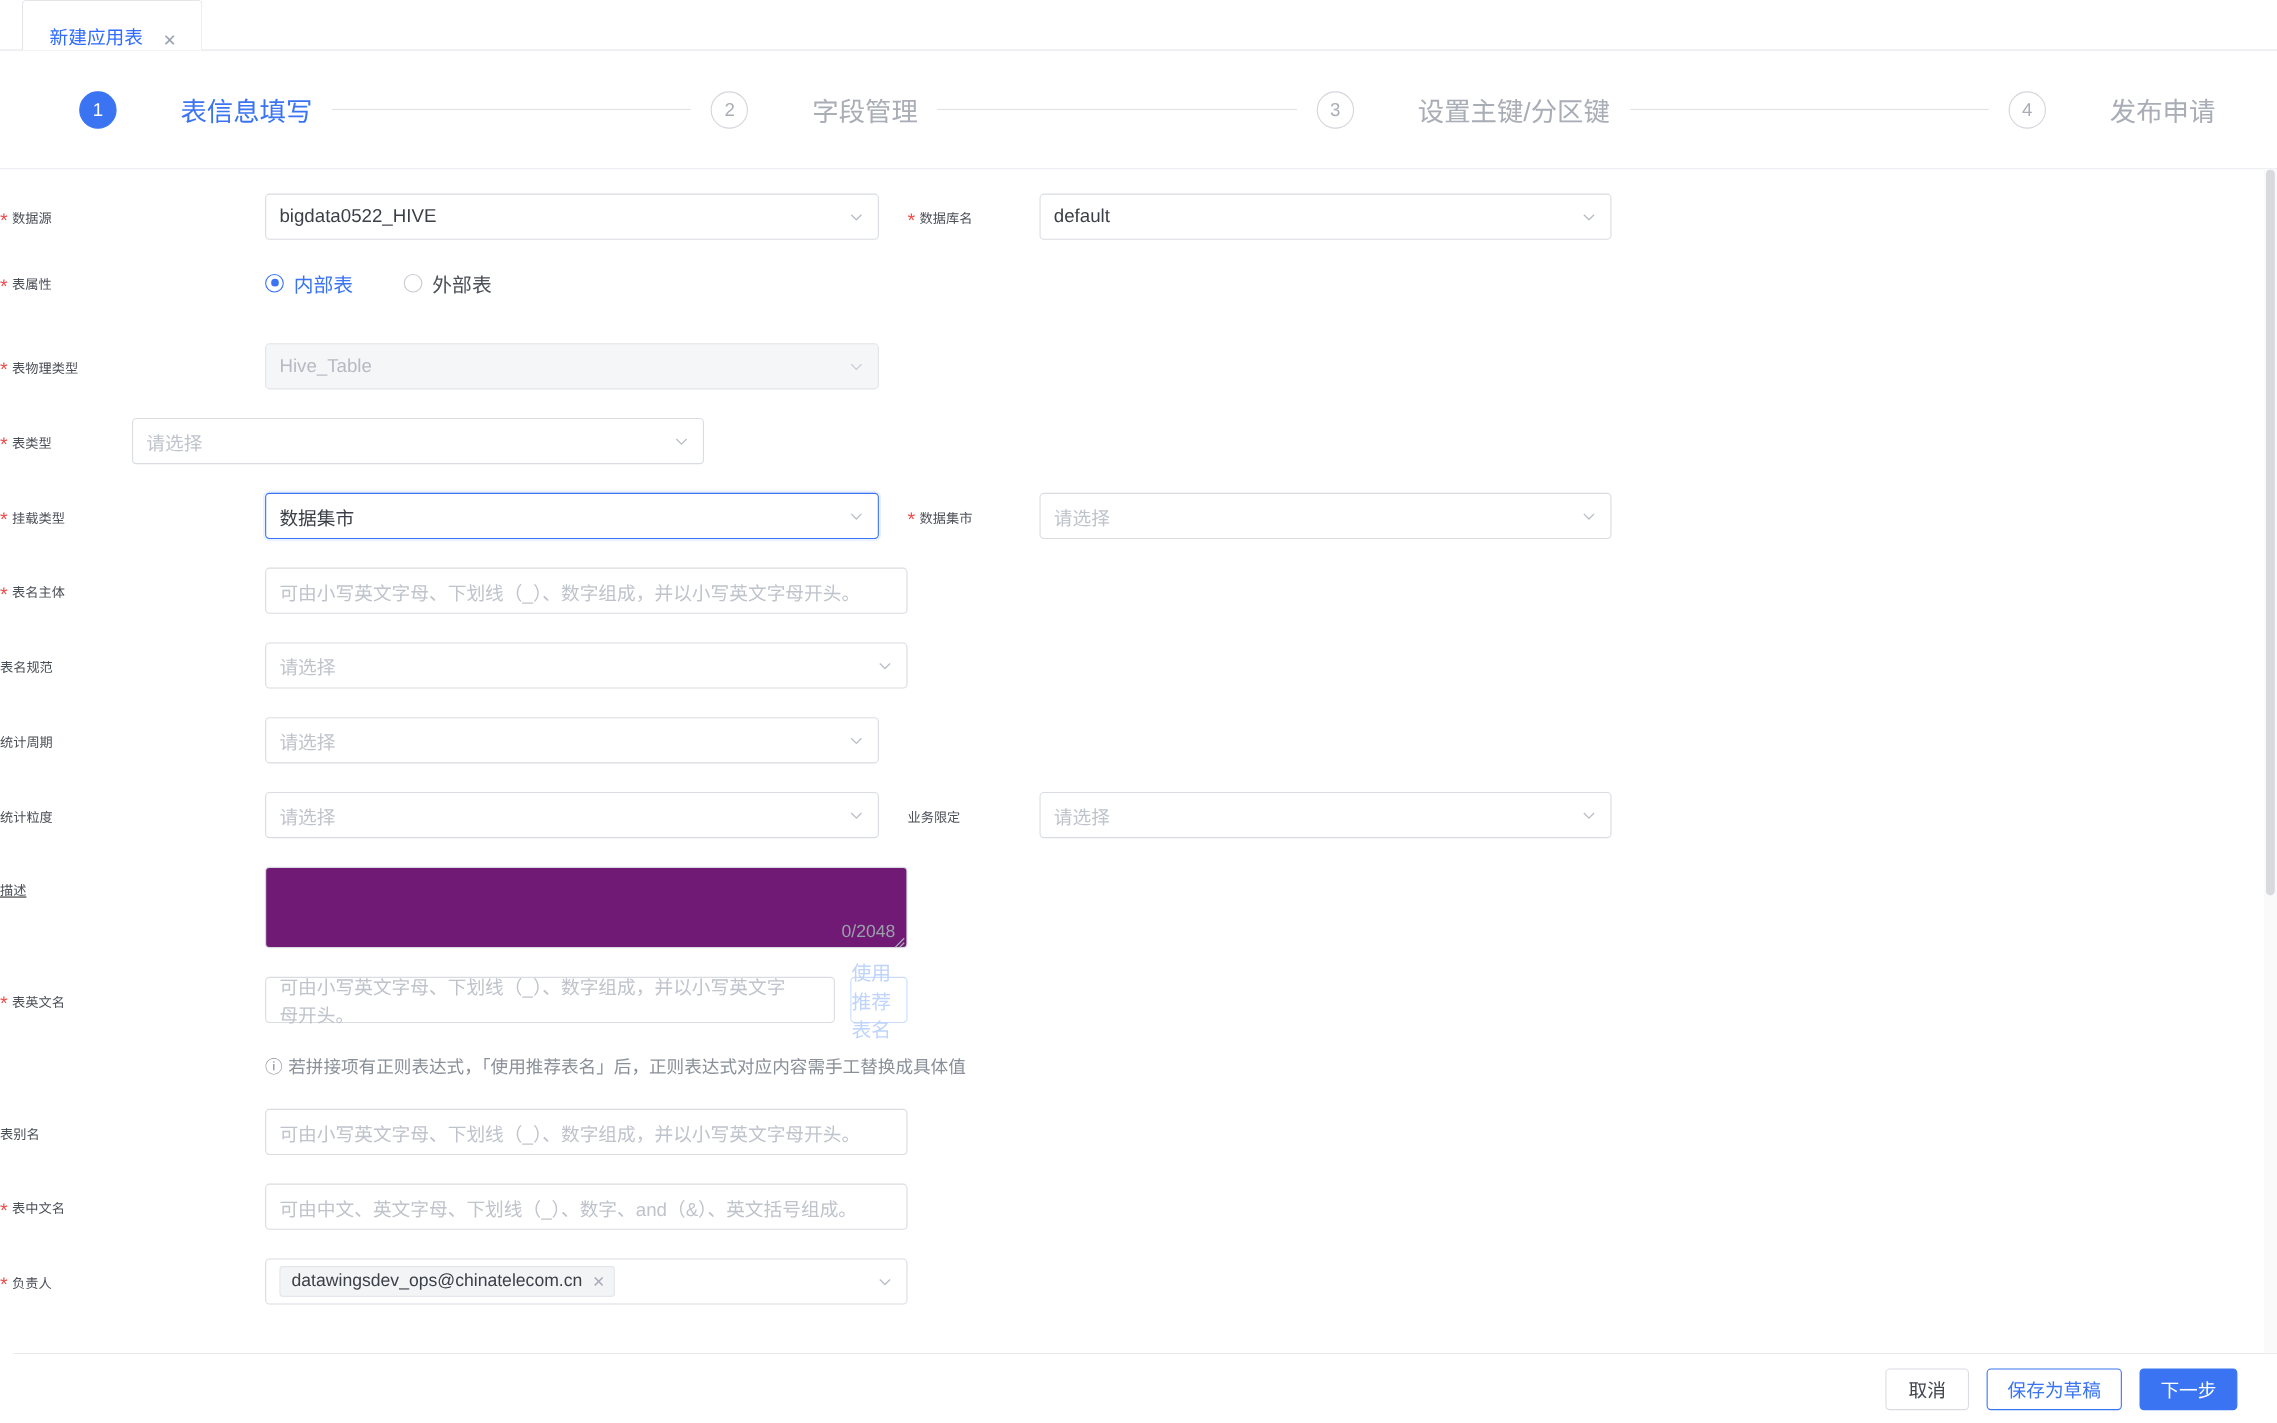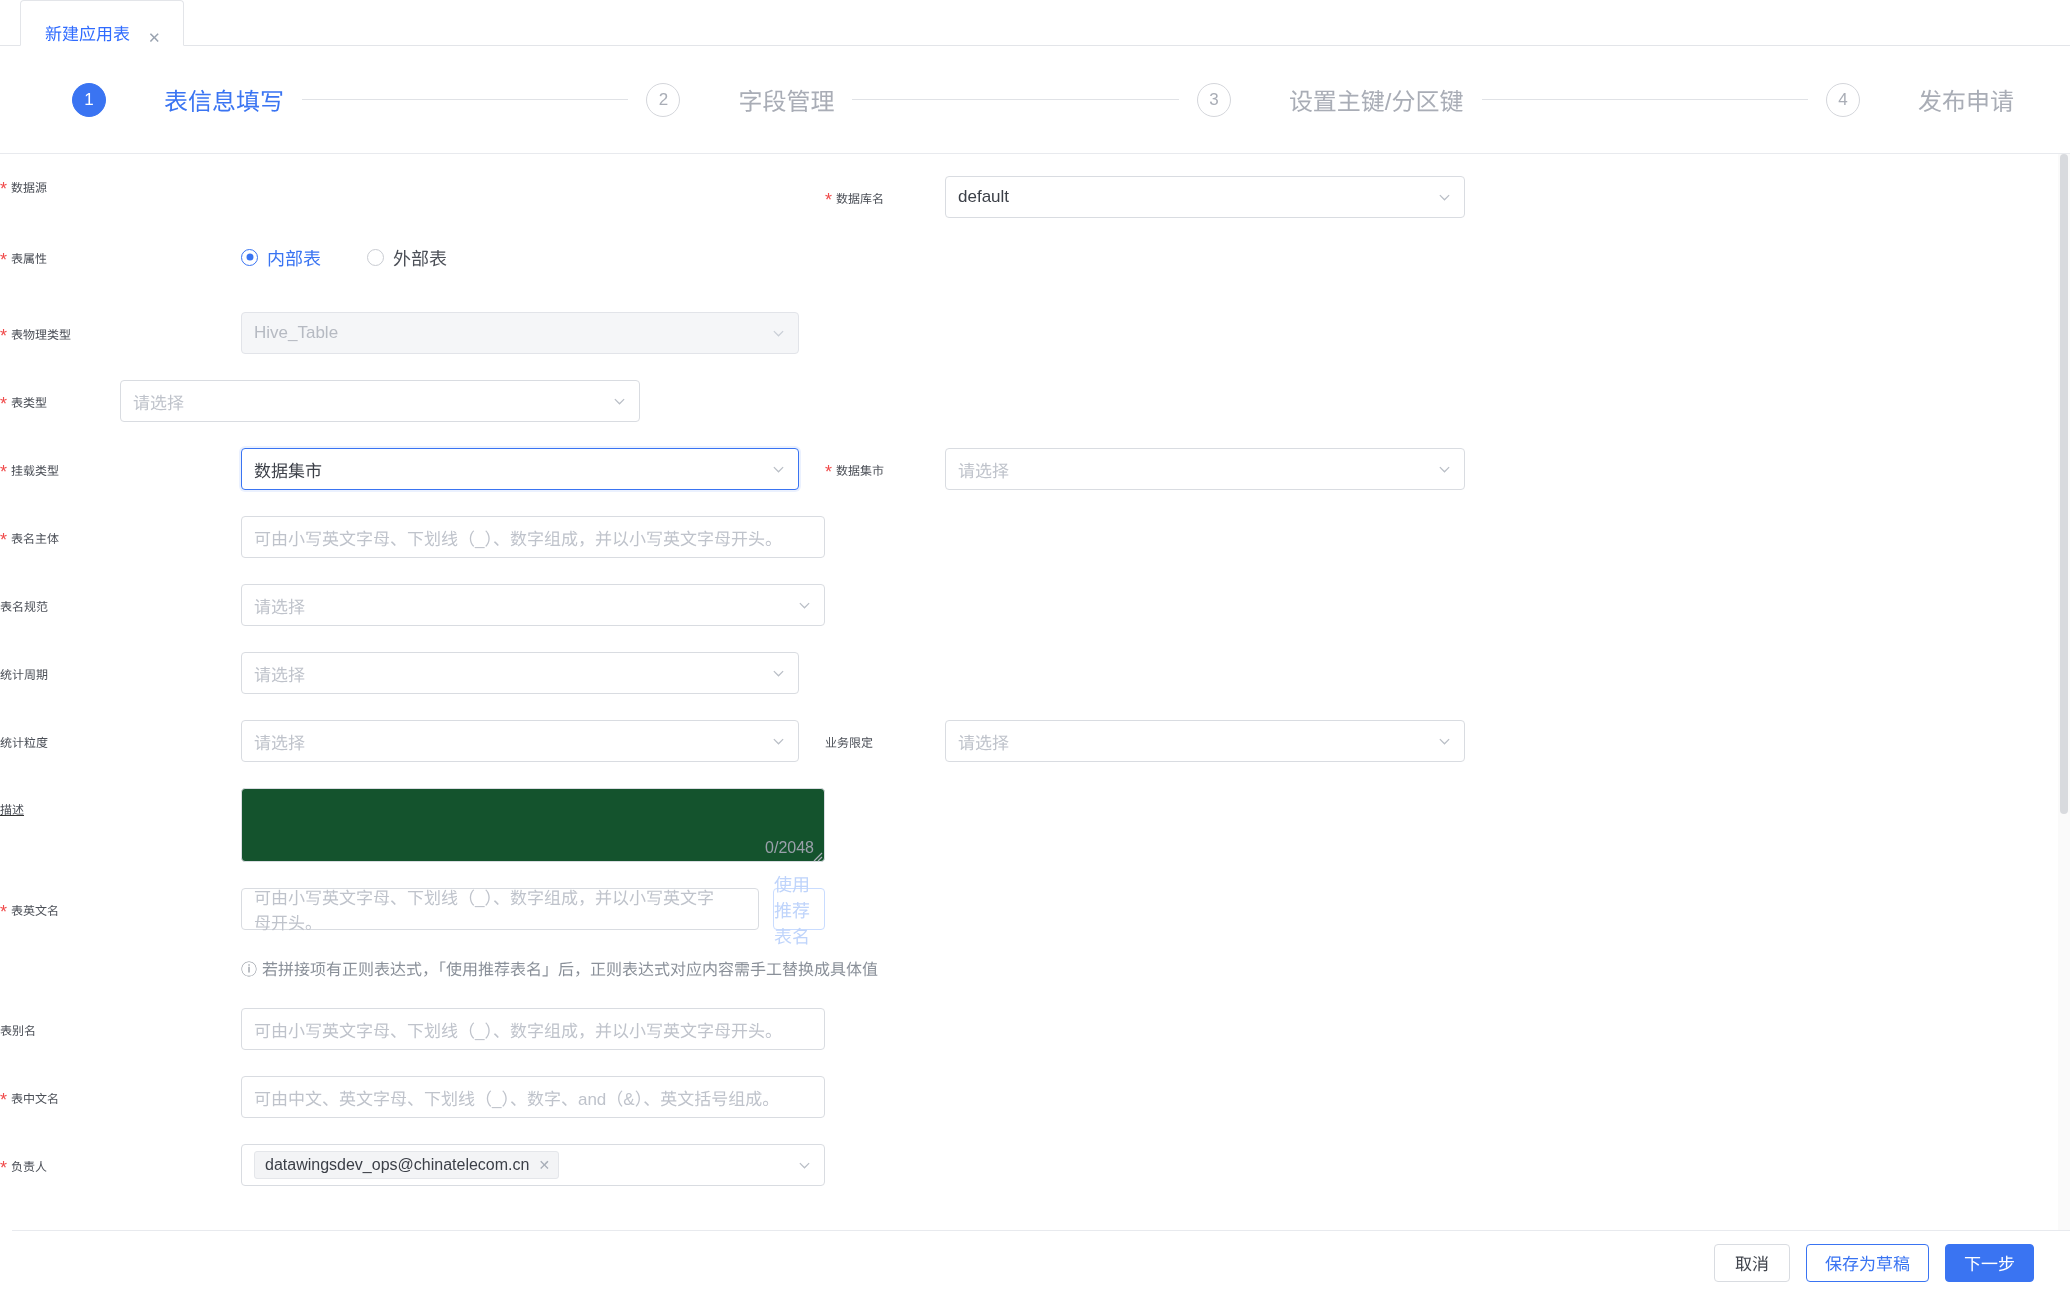--- a/index.html
+++ b/index.html
@@ -161,21 +161,21 @@
     pointer-events: none;
   }
   .caret svg { display: block; }
 
   .ta-wrap {
     position: relative;
     width: 1265px;
     height: 74px;
     border: 1px solid #d9dce1;
     border-radius: 4px;
-    background: #14532d;
+    background: #701a75;
   }
   .ta-count {
     position: absolute;
     right: 10px; bottom: 4px;
     font-size: 16px;
     color: #9aa0aa;
   }
   .ta-resize {
     position: absolute;
     right: 1px; bottom: 1px;
@@ -319,20 +319,28 @@
     </div>
   </div>
 </div>
 
 <div class="panel">
   <div class="form">
 
     <div class="row">
       <div class="cell col1">
         <div class="label l1 req">数据源</div>
+        <div class="ctrl">
+          <span>bigdata0522_HIVE</span>
+          <span class="caret">
+            <svg viewBox="0 0 14 14" width="13" height="13">
+                <path d="M2 5 L7 10 L12 5" fill="none" stroke="#b9bec6" stroke-width="1.3"></path>
+              </svg>
+          </span>
+        </div>
       </div>
       <div class="cell col2">
         <div class="label l2 req">数据库名</div>
         <div class="ctrl">
           <span>default</span>
           <span class="caret">
             <svg viewBox="0 0 14 14" width="13" height="13">
                 <path d="M2 5 L7 10 L12 5" fill="none" stroke="#b9bec6" stroke-width="1.3"></path>
               </svg>
           </span>

